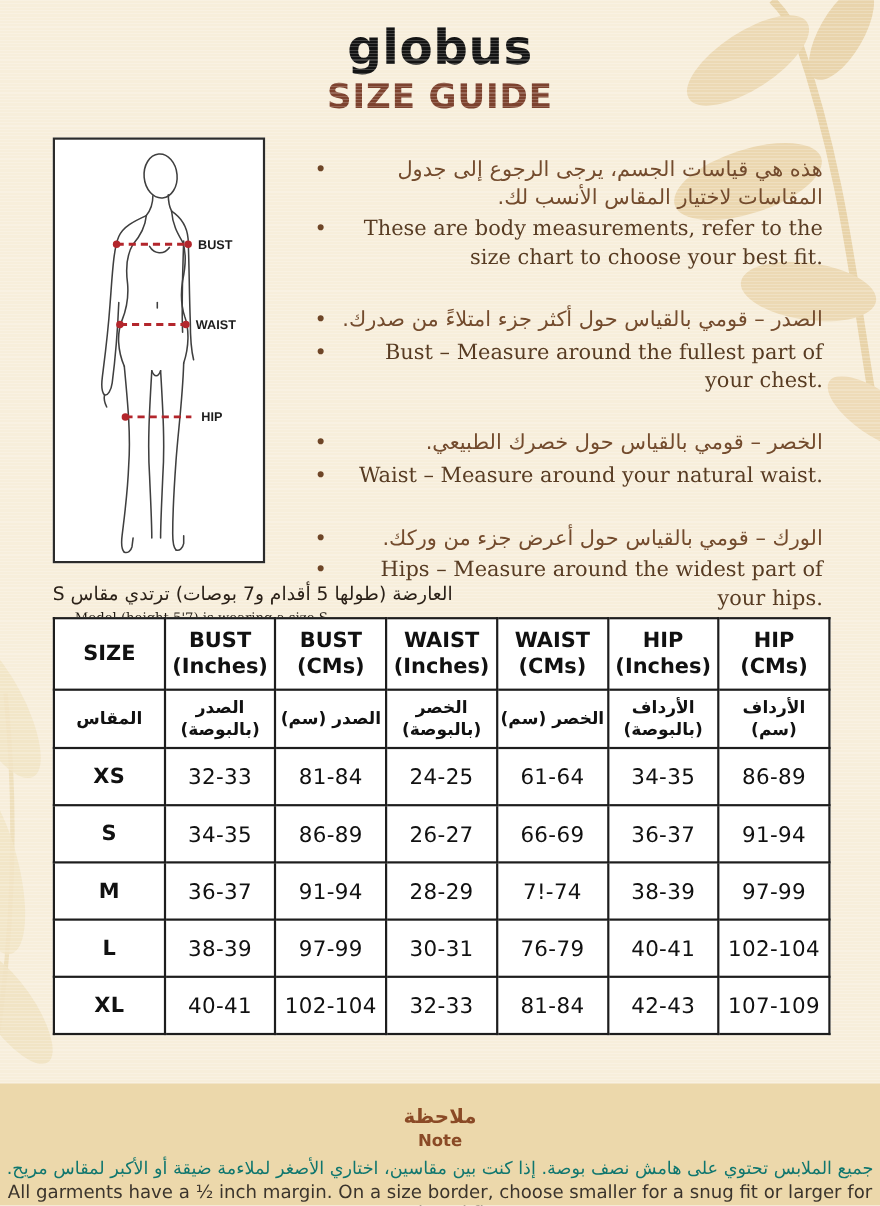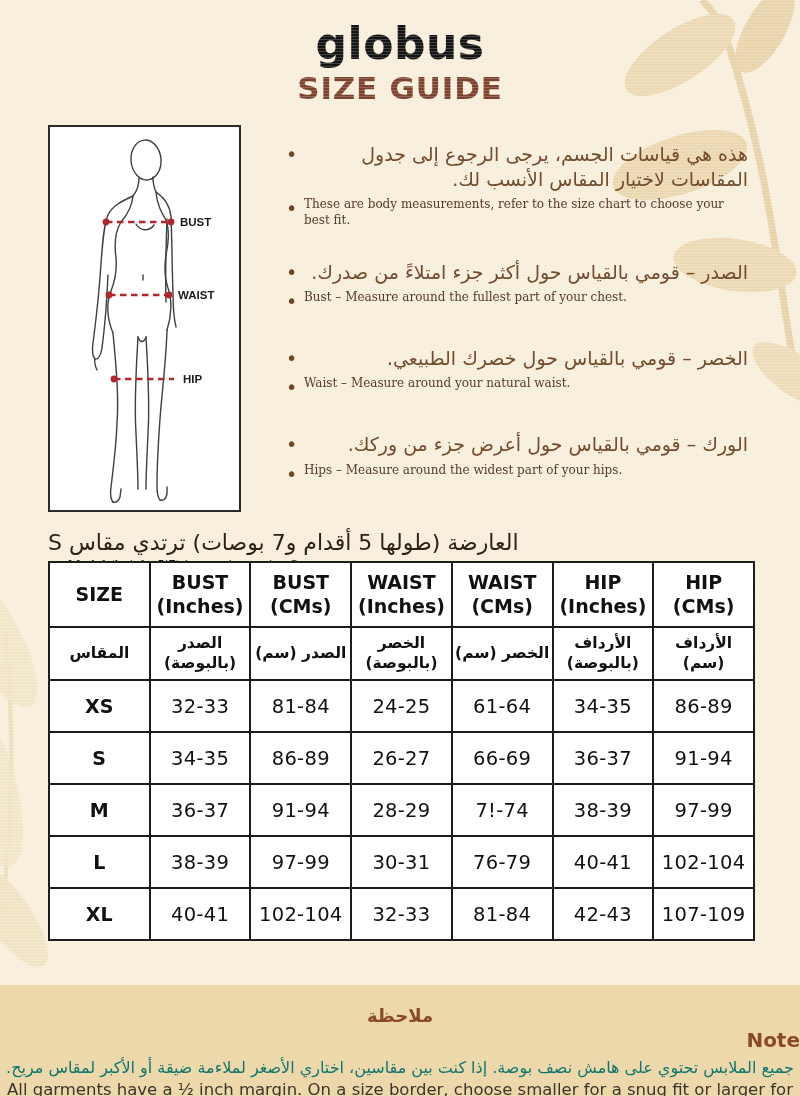--- a/index.html
+++ b/index.html
@@ -42,27 +42,27 @@
   .item { display:flex; align-items:flex-start; margin-bottom:4px; }
   .dot { width:18px; flex:0 0 18px; color:#6e4527; font-size:19px; line-height:1.35; }
   .item .txt { flex:1; }
   .item.ar .txt {
     direction:rtl; text-align:right; unicode-bidi:isolate;
     font-size:19px; line-height:1.32; color:#734b2d;
     font-family:"DejaVu Sans",sans-serif;
   }
   .item.en .txt {
     font-family:"DejaVu Serif","Liberation Serif",serif;
-    font-size:12px; line-height:1.35; color:#573b22;
+    font-size:19px; line-height:1.35; color:#573b22;text-align:right;
   }
 
   .model-note { position:absolute; left:48px; top:530px; width:560px; z-index:2; }
   .model-note .ar {
     direction:rtl; text-align:left; unicode-bidi:isolate;
-    font-size:22px; color:#2b2118; margin-bottom:4px;
+    font-size:17px; color:#2b2118; margin-bottom:4px;
     font-family:"DejaVu Sans",sans-serif;
   }
   .model-note .en {
     font-family:"DejaVu Serif","Liberation Serif",serif;
     font-size:12px; color:#201a12;margin-left:20px;
   }
 
   table.size-table {
     position:absolute; left:48px; top:561px; width:707px; z-index:2;
     border-collapse:collapse; table-layout:fixed; background:#ffffff;
@@ -77,21 +77,21 @@
     direction:rtl; font-family:"DejaVu Sans",sans-serif;
   }
   .size-table tbody td { height:52px; font-size:19.5px; letter-spacing:0.3px; }
   .size-table tbody td.size { font-weight:700; font-size:19px; }
 
   .note-band {
     position:absolute; left:0; top:985px; width:800px; height:111px;
     background:#ecd8ab; text-align:center; padding-top:20px; z-index:3;
   }
   .note-band .t-ar { font-size:18px; font-weight:700; color:#8a4a26; direction:rtl; }
-  .note-band .t-en { font-size:20px; font-weight:700; color:#8a4a26; margin-top:2px;text-align:right; }
+  .note-band .t-en { font-size:15px; font-weight:700; color:#8a4a26; margin-top:2px; }
   .note-band .b-ar {
     direction:rtl; unicode-bidi:isolate; font-size:16px; color:#0f766e; margin-top:6px;
     font-family:"DejaVu Sans",sans-serif;
   }
   .note-band .b-en { font-size:16.5px; color:#3b342c; margin-top:3px; }
 </style>
 </head>
 <body>
 
 <div class="page">

